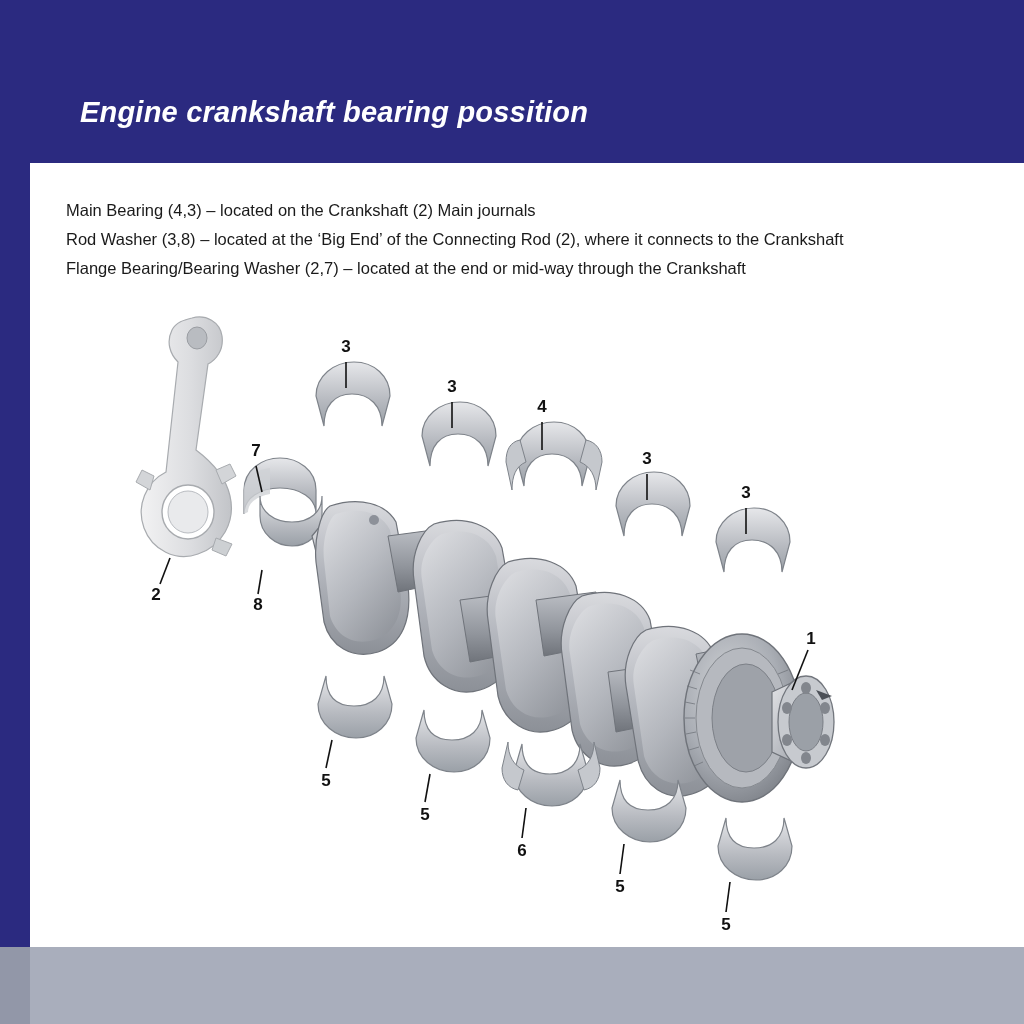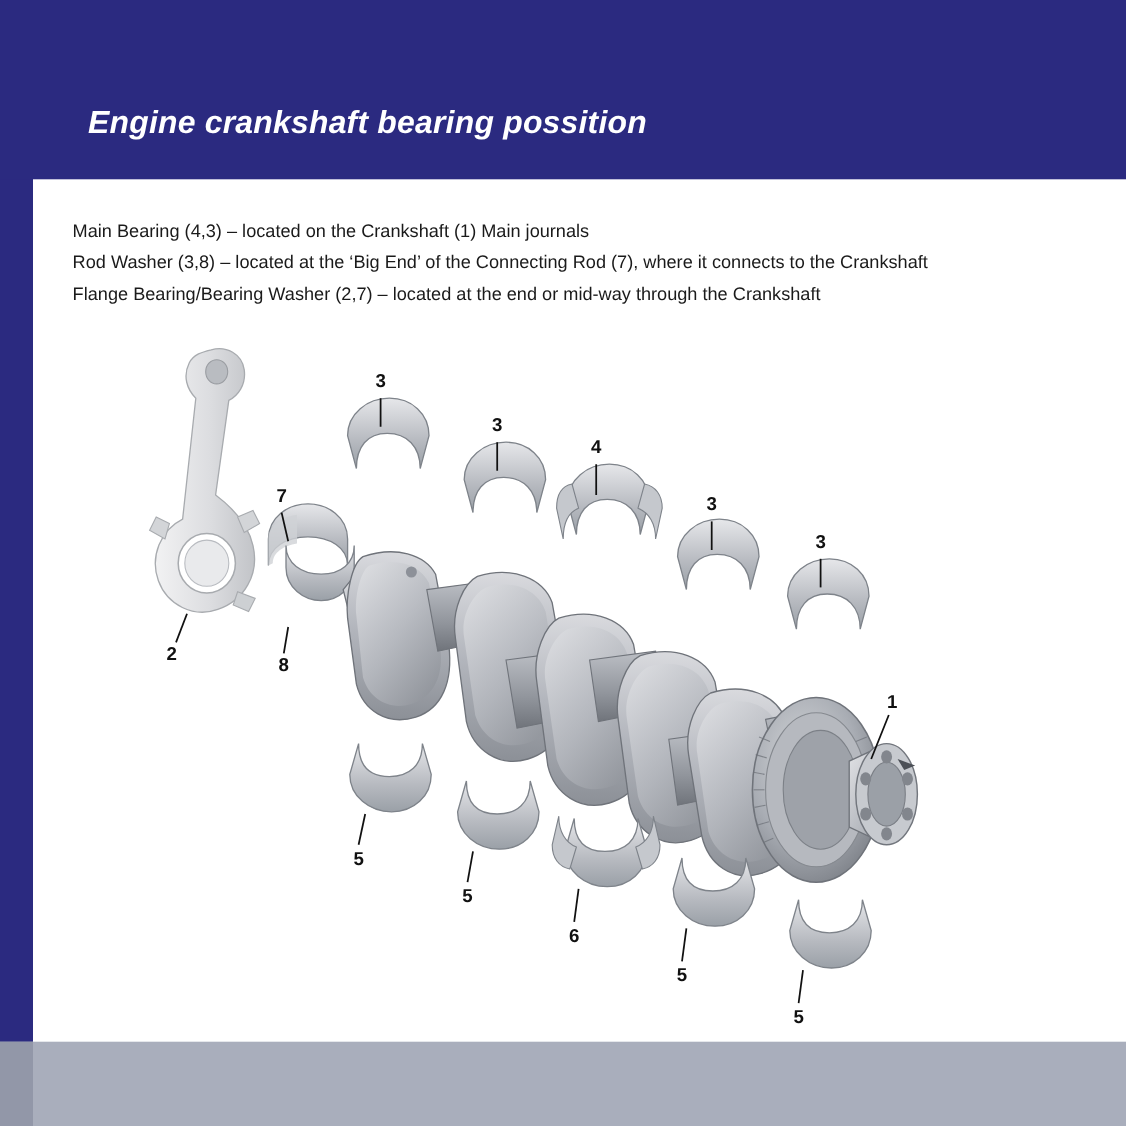--- a/index.html
+++ b/index.html
@@ -95,24 +95,24 @@
 <div class="page">
 
   <div class="left-band"></div>
 
   <div class="header-bar">
     <div class="header-title">Engine crankshaft bearing possition</div>
   </div>
 
   <div class="caption">
     <div class="line">
-      <b>Main Bearing (</b><span>4,3) – located on the </span><b>Crankshaft</b><span> (1) Main journals</span>
+      <b>Main Bearing (</b><span>4,3) – located on the </span><b>Crankshaft</b><span> (2) Main journals</span>
     </div>
     <div class="line">
-      <b>Rod Washer</b><span> (3,8) – located at the ‘Big End’ of the </span><b>Connecting Rod</b><span> (7), where it connects to the </span><b>Crankshaft</b>
+      <b>Rod Washer</b><span> (3,8) – located at the ‘Big End’ of the </span><b>Connecting Rod</b><span> (2), where it connects to the </span><b>Crankshaft</b>
     </div>
     <div class="line">
       <b>Flange Bearing/Bearing Washer</b><span> (2,7) – located at the end or mid-way through the </span><b>Crankshaft</b>
     </div>
   </div>
 
   <div class="figure">
     <svg width="994" height="645" viewBox="0 0 994 645" xmlns="http://www.w3.org/2000/svg">
       <defs>
         <linearGradient id="metal" x1="0" y1="0" x2="0" y2="1">

